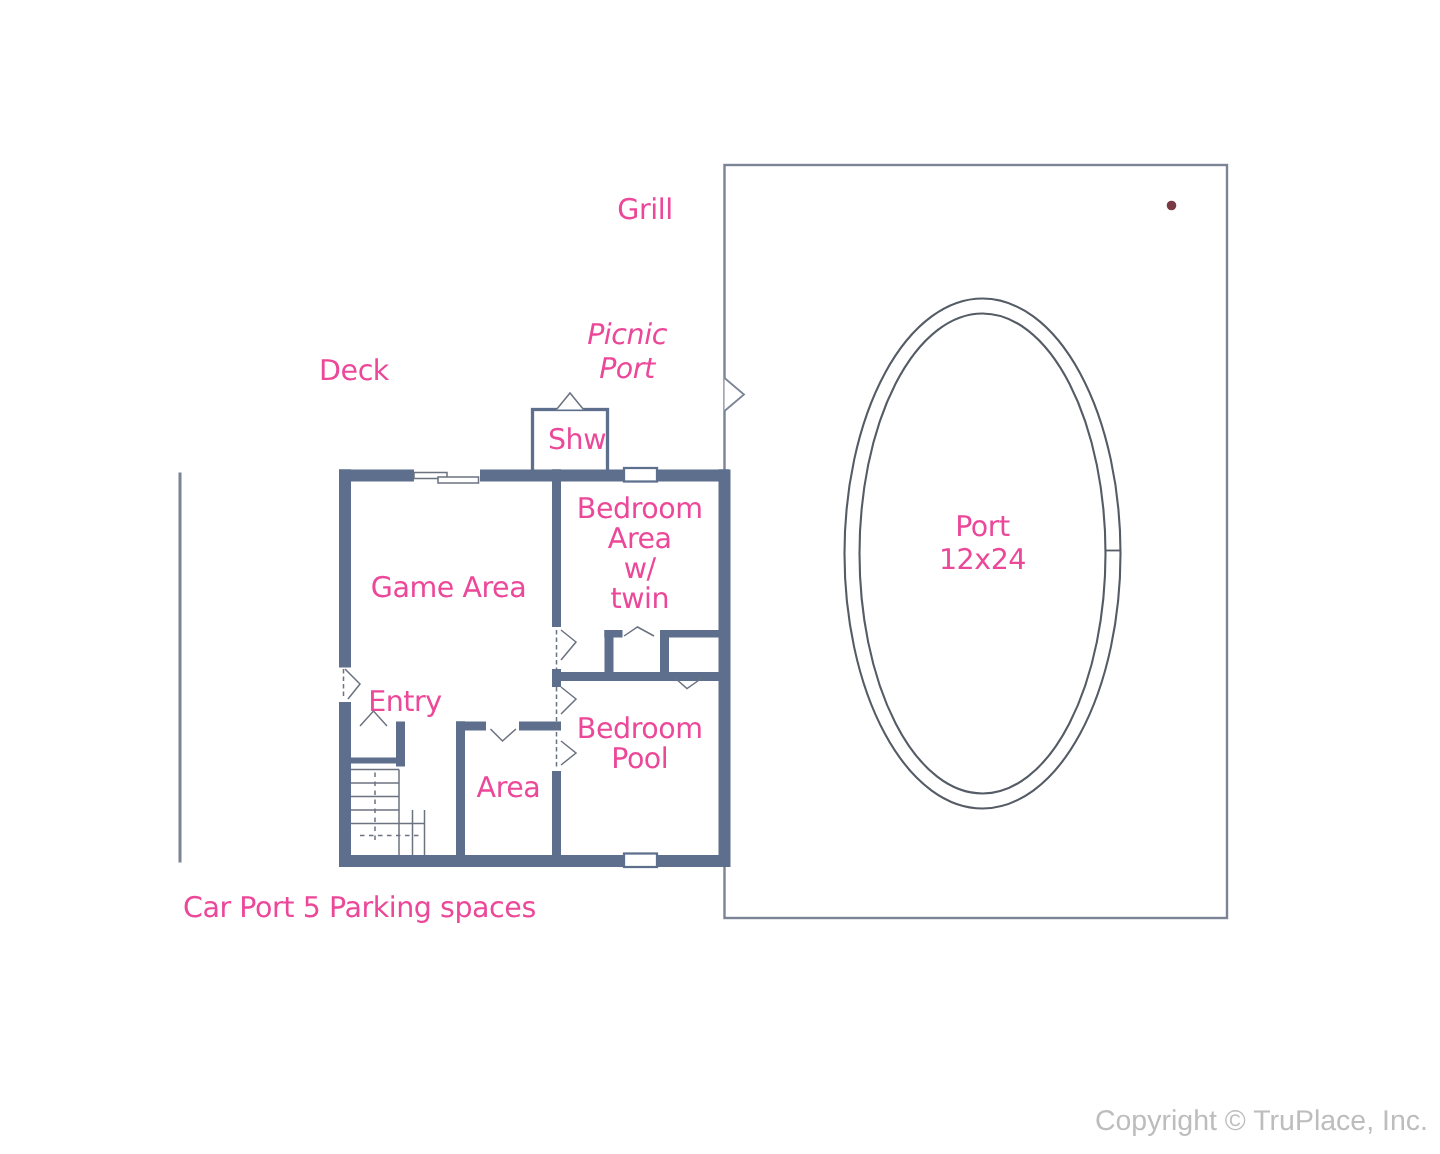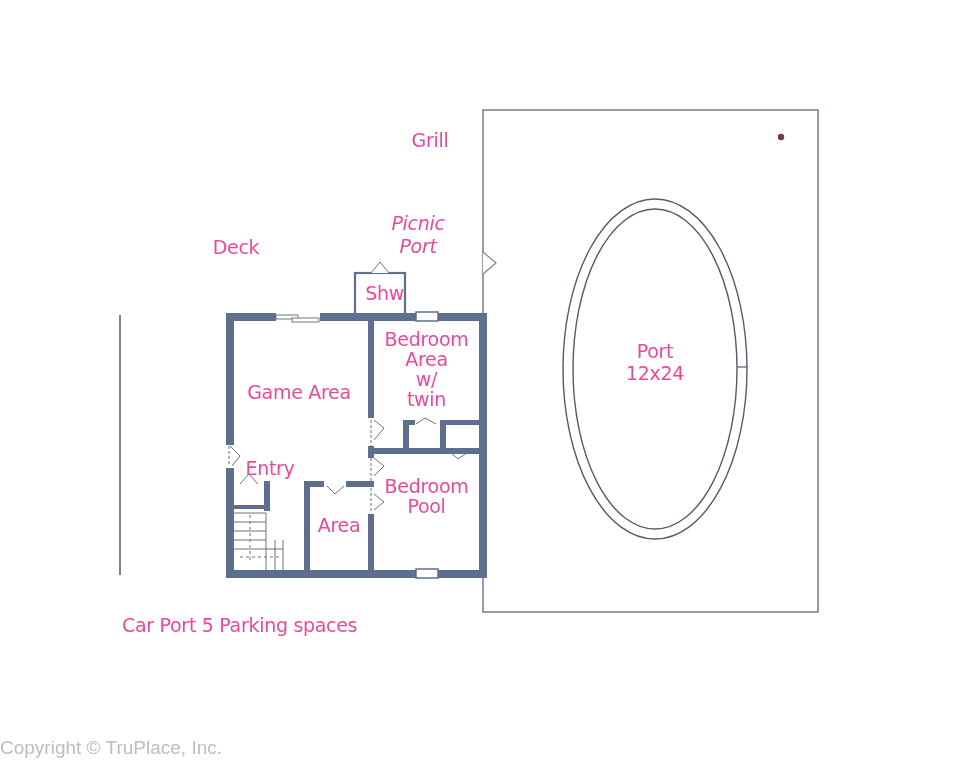--- a/index.html
+++ b/index.html
@@ -11,21 +11,21 @@
       color: #ec4899;
       font-size: 19px;
       line-height: 21px;
       text-align: center;
       white-space: nowrap;
       letter-spacing: -0.3px;
     }
     .copyright {
       position: absolute;
       left: 0; width: 952px; top: 737px;
-      text-align: left;
+      text-align: right;
       font-family: "Liberation Sans", sans-serif;
       font-size: 19px;
       color: #bdbdbd;
     }
   </style>
 </head>
 <body>
 
 <svg class="plan" viewBox="0 0 960 769" xmlns="http://www.w3.org/2000/svg">
 
@@ -134,19 +134,19 @@
   <div>Area</div>
   <div>w/</div>
   <div>twin</div>
 </div>
 <div class="lbl" style="left:238px; top:458px; width:64px;">Entry</div>
 <div class="lbl" style="left:310px; top:515px; width:58px;">Area</div>
 <div class="lbl" style="left:374px; top:476px; width:105px; line-height:20px;">
   <div>Bedroom</div>
   <div>Pool</div>
 </div>
-<div class="lbl" style="left:122px; top:595px; width:272px; text-align:left;margin-top:20px;">Car Port  5 Parking spaces</div>
+<div class="lbl" style="left:122px; top:595px; width:272px; text-align:left;">Car Port  5 Parking spaces</div>
 <div class="lbl" style="left:605px; top:340px; width:100px; line-height:22px;">
   <div>Port</div>
   <div>12x24</div>
 </div>
 
 <div class="copyright">Copyright © TruPlace, Inc.</div>
 
 </body></html>

